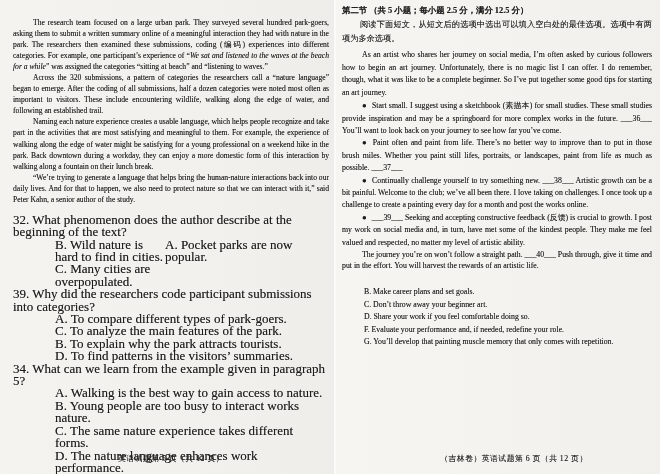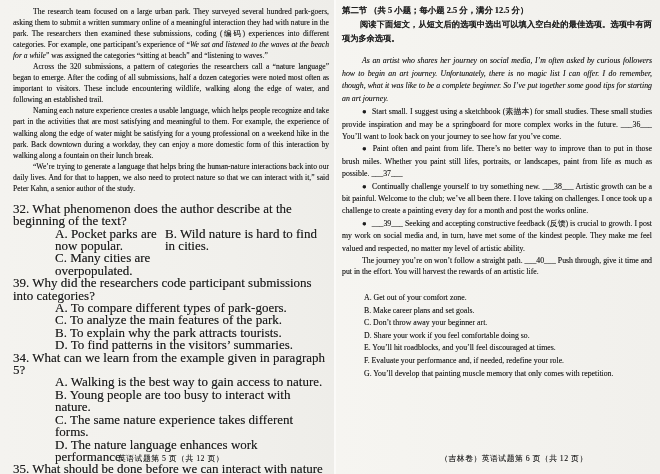--- a/index.html
+++ b/index.html
@@ -15,21 +15,21 @@
     height: 474px;
     text-shadow: 0 0 0.4px rgba(40,40,40,0.55);
   }
   .page {
     position: relative;
     height: 474px;
     background: #f2f1ed;
   }
   .page-left {
     width: 334px;
-    padding: 6px 5px 0 13px;
+    padding: 17px 5px 0 13px;
     background: linear-gradient(90deg, #f4f3ef 0%, #f1f0ec 70%, #eeede9 100%);
   }
   .page-right {
     width: 326px;
     padding: 4px 8px 0 6px;
     background: linear-gradient(90deg, #f6f5f1 0%, #f3f2ee 60%, #f1f0ec 100%);
     border-left: 2px solid #fbfaf8;
   }
   
   .passage p {
@@ -55,28 +55,28 @@
   .sec-heading {
     font-weight: bold;
     font-size: 8.4px;
     line-height: 14px;
   }
   .sec-instructions {
     font-size: 8.2px;
     line-height: 13.8px;
     text-indent: 18px;
     text-align: justify;
-    font-weight: bold;
+    font-weight: normal;
   }
   .cloze p {
     font-size: 7.8px;
     text-align: justify;
     text-indent: 20px;
   }
-  .cloze .intro { margin-top: 9px; line-height: 12.9px; font-style: italic; }
+  .cloze .intro { margin-top: 3px; line-height: 12.9px; }
   .cloze .bullet-para { line-height: 12.4px; font-family: Liberation Serif, serif; }
   .cloze .closing { line-height: 11px; }
   .bullet-marker { margin-right: 5px; }
   .cloze-options {
     margin-top: 15px;
     padding-left: 22px;
     font-size: 7.8px;
     line-height: 12.6px;
   }
   
@@ -100,39 +100,39 @@
       <p><span>The research team focused on a large urban park. They surveyed several hundred park-goers, asking them to submit a written summary online of a meaningful interaction they had with nature in the park. The researchers then examined these submissions, coding (编码) experiences into different categories. For example, one participant’s experience of “</span><span class="italic">We sat and listened to the waves at the beach for a while</span><span>” was assigned the categories “sitting at beach” and “listening to waves.”</span></p>
       <p>Across the 320 submissions, a pattern of categories the researchers call a “nature language” began to emerge. After the coding of all submissions, half a dozen categories were noted most often as important to visitors. These include encountering wildlife, walking along the edge of water, and following an established trail.</p>
       <p>Naming each nature experience creates a usable language, which helps people recognize and take part in the activities that are most satisfying and meaningful to them. For example, the experience of walking along the edge of water might be satisfying for a young professional on a weekend hike in the park. Back downtown during a workday, they can enjoy a more domestic form of this interaction by walking along a fountain on their lunch break.</p>
       <p>“We’re trying to generate a language that helps bring the human-nature interactions back into our daily lives. And for that to happen, we also need to protect nature so that we can interact with it,” said Peter Kahn, a senior author of the study.</p>
     </div>
 
     <div class="questions">
       <div class="question">
         <div class="q-stem">32. What phenomenon does the author describe at the beginning of the text?</div>
         <div class="opts two-col">
+          <span class="opt">B. Wild nature is hard to find in cities.</span>
           <span class="opt">A. Pocket parks are now popular.</span>
-          <span class="opt">B. Wild nature is hard to find in cities.</span>
           <span class="opt">C. Many cities are overpopulated.</span>
         </div>
       </div>
       <div class="question">
         <div class="q-stem">39. Why did the researchers code participant submissions into categories?</div>
         <div class="opts">
           <span class="opt">A. To compare different types of park-goers.</span>
           <span class="opt">C. To analyze the main features of the park.</span>
           <span class="opt">B. To explain why the park attracts tourists.</span>
           <span class="opt">D. To find patterns in the visitors’ summaries.</span>
         </div>
       </div>
       <div class="question">
         <div class="q-stem">34. What can we learn from the example given in paragraph 5?</div>
         <div class="opts">
           <span class="opt">A. Walking is the best way to gain access to nature.</span>
-          <span class="opt">B. Young people are too busy to interact with nature.</span>
+          <span class="opt">B. Young people are too busy to interact works nature.</span>
           <span class="opt">C. The same nature experience takes different forms.</span>
           <span class="opt">D. The nature language enhances work performance.</span>
         </div>
       </div>
       <div class="question">
         <div class="q-stem">35. What should be done before we can interact with nature according to Kahn?</div>
       </div>
     </div>
 
     <div class="footer footer-left">英语试题第 5 页（共 12 页）</div>
@@ -145,25 +145,23 @@
     <div class="cloze">
       <p class="intro">As an artist who shares her journey on social media, I’m often asked by curious followers how to begin an art journey. Unfortunately, there is no magic list I can offer. I do remember, though, what it was like to be a complete beginner. So I’ve put together some good tips for starting an art journey.</p>
       <p class="bullet-para"><span class="bullet-marker">●</span><span>Start small. I suggest using a sketchbook (素描本) for small studies. These small studies provide inspiration and may be a springboard for more complex works in the future. ___36___ You’ll want to look back on your journey to see how far you’ve come.</span></p>
       <p class="bullet-para"><span class="bullet-marker">●</span><span>Paint often and paint from life. There’s no better way to improve than to put in those brush miles. Whether you paint still lifes, portraits, or landscapes, paint from life as much as possible. ___37___</span></p>
       <p class="bullet-para"><span class="bullet-marker">●</span><span>Continually challenge yourself to try something new. ___38___ Artistic growth can be a bit painful. Welcome to the club; we’ve all been there. I love taking on challenges. I once took up a challenge to create a painting every day for a month and post the works online.</span></p>
       <p class="bullet-para"><span class="bullet-marker">●</span><span>___39___ Seeking and accepting constructive feedback (反馈) is crucial to growth. I post my work on social media and, in turn, have met some of the kindest people. They make me feel valued and respected, no matter my level of artistic ability.</span></p>
       <p class="closing">The journey you’re on won’t follow a straight path. ___40___ Push through, give it time and put in the effort. You will harvest the rewards of an artistic life.</p>
     </div>
 
     <div class="cloze-options">
-      <div>A. Get out of your comfort zone.</div>
       <div>B. Make career plans and set goals.</div>
       <div>C. Don’t throw away your beginner art.</div>
       <div>D. Share your work if you feel comfortable doing so.</div>
-      <div>E. You’ll hit roadblocks, and you’ll feel discouraged at times.</div>
       <div>F. Evaluate your performance and, if needed, redefine your role.</div>
       <div>G. You’ll develop that painting muscle memory that only comes with repetition.</div>
     </div>
 
     <div class="footer footer-right">（吉林卷）英语试题第 6 页（共 12 页）</div>
   </section>
 
 </div>
 
 </body></html>

